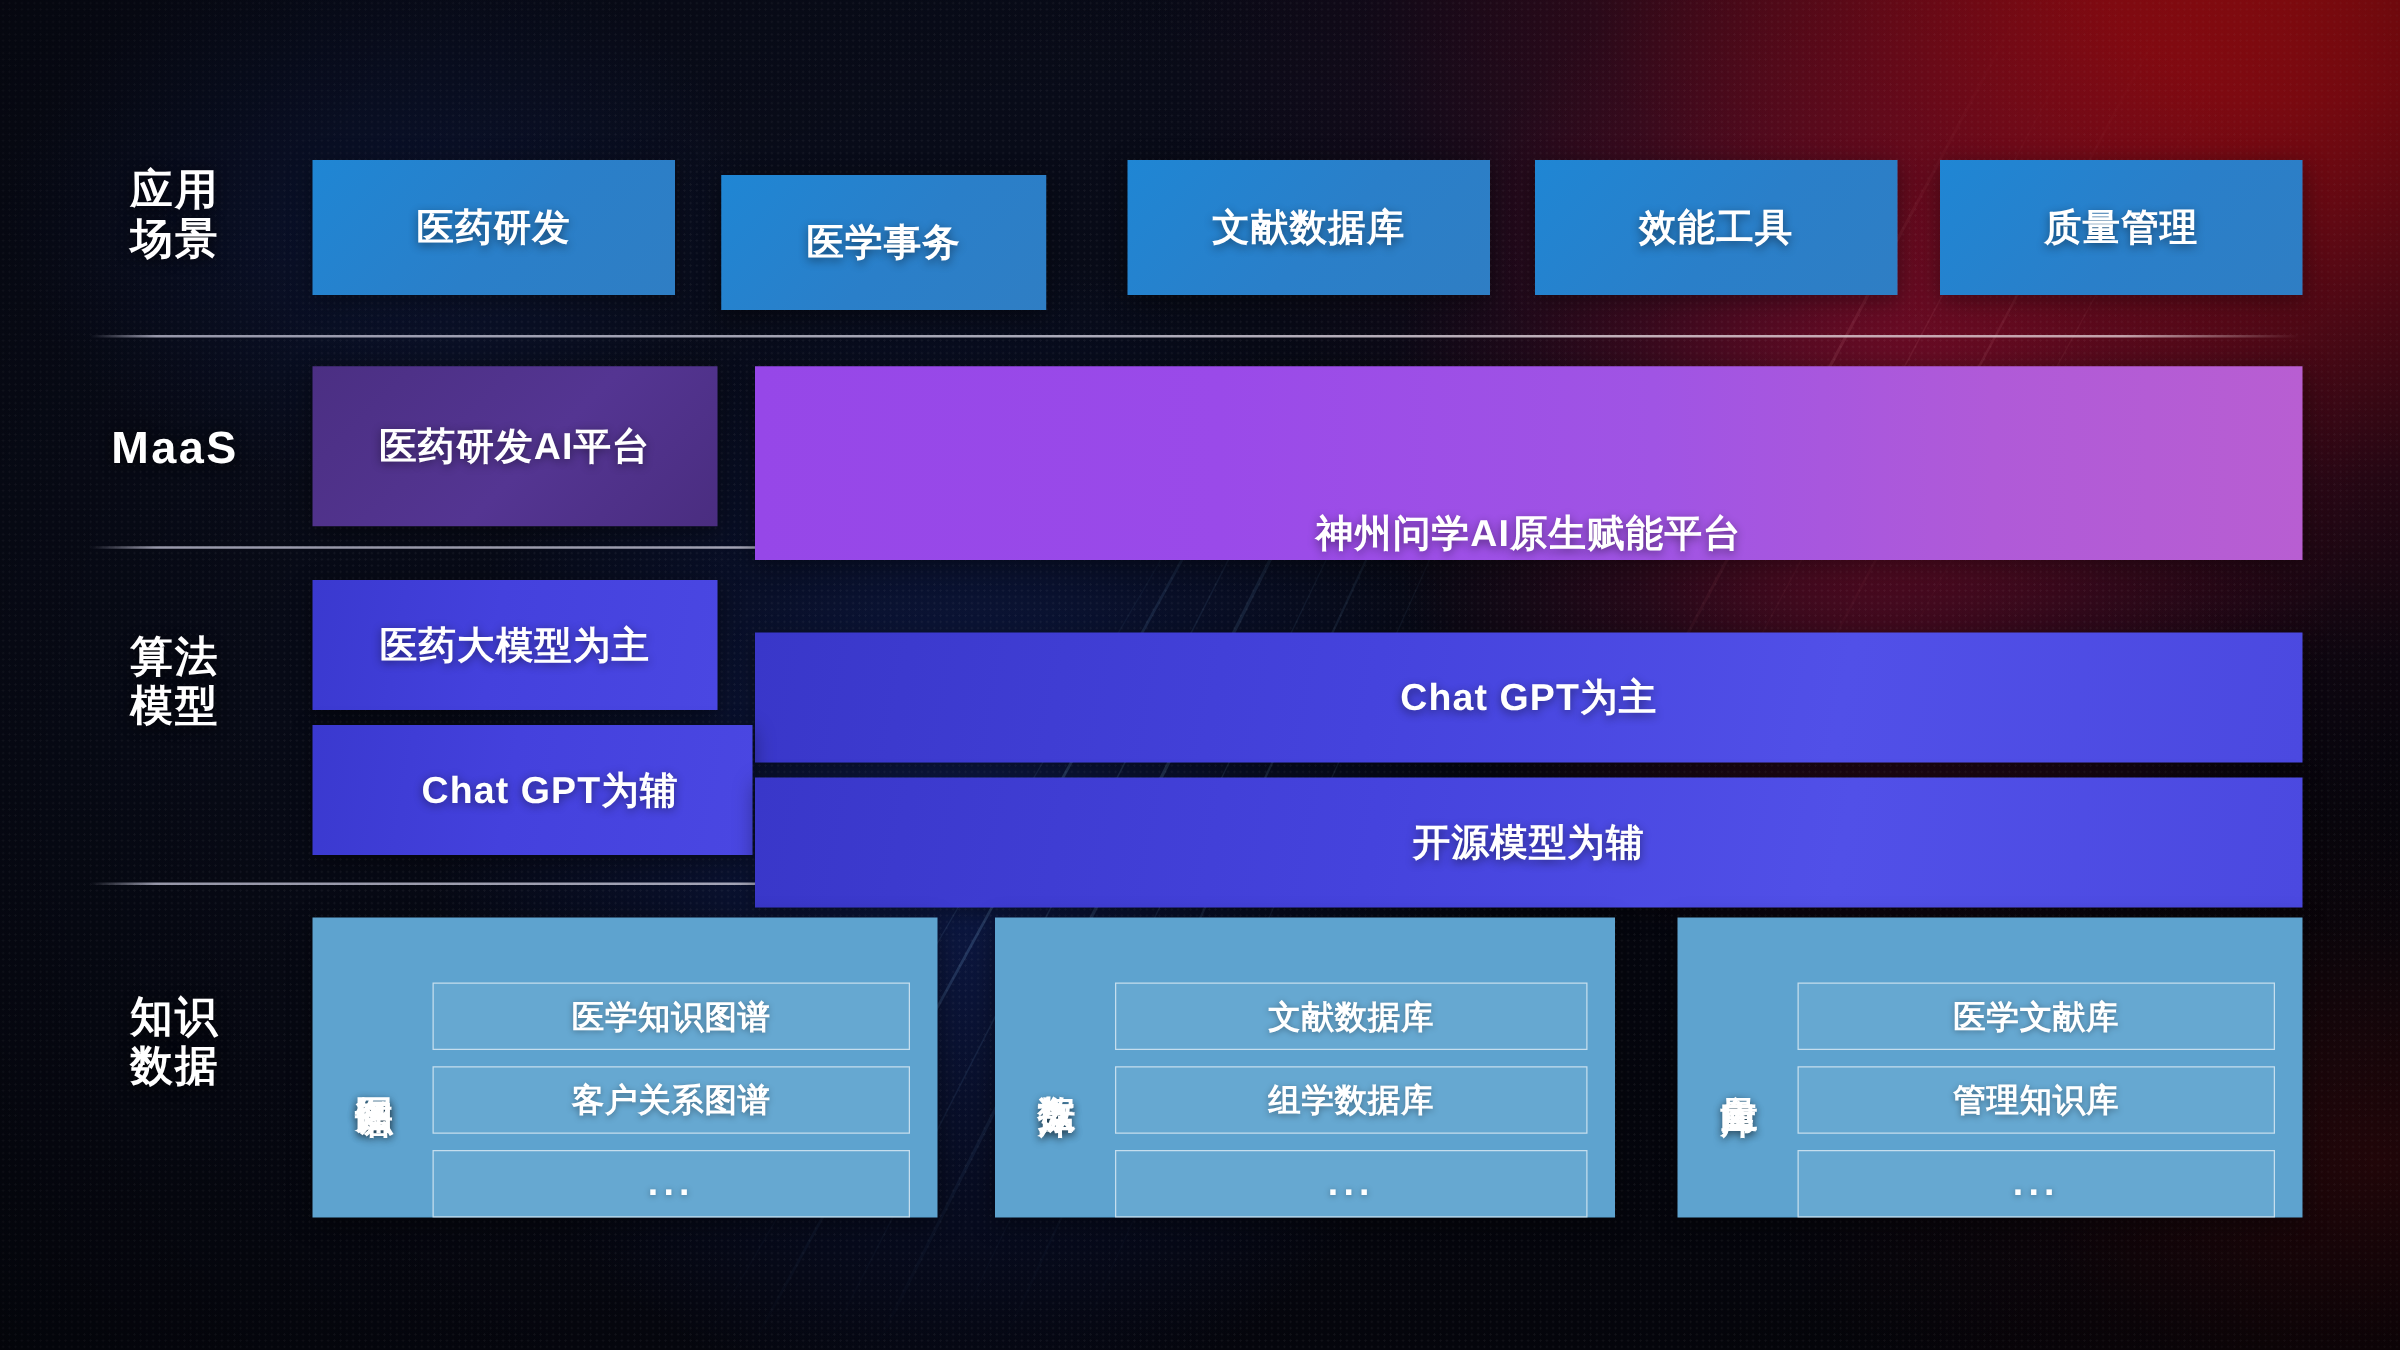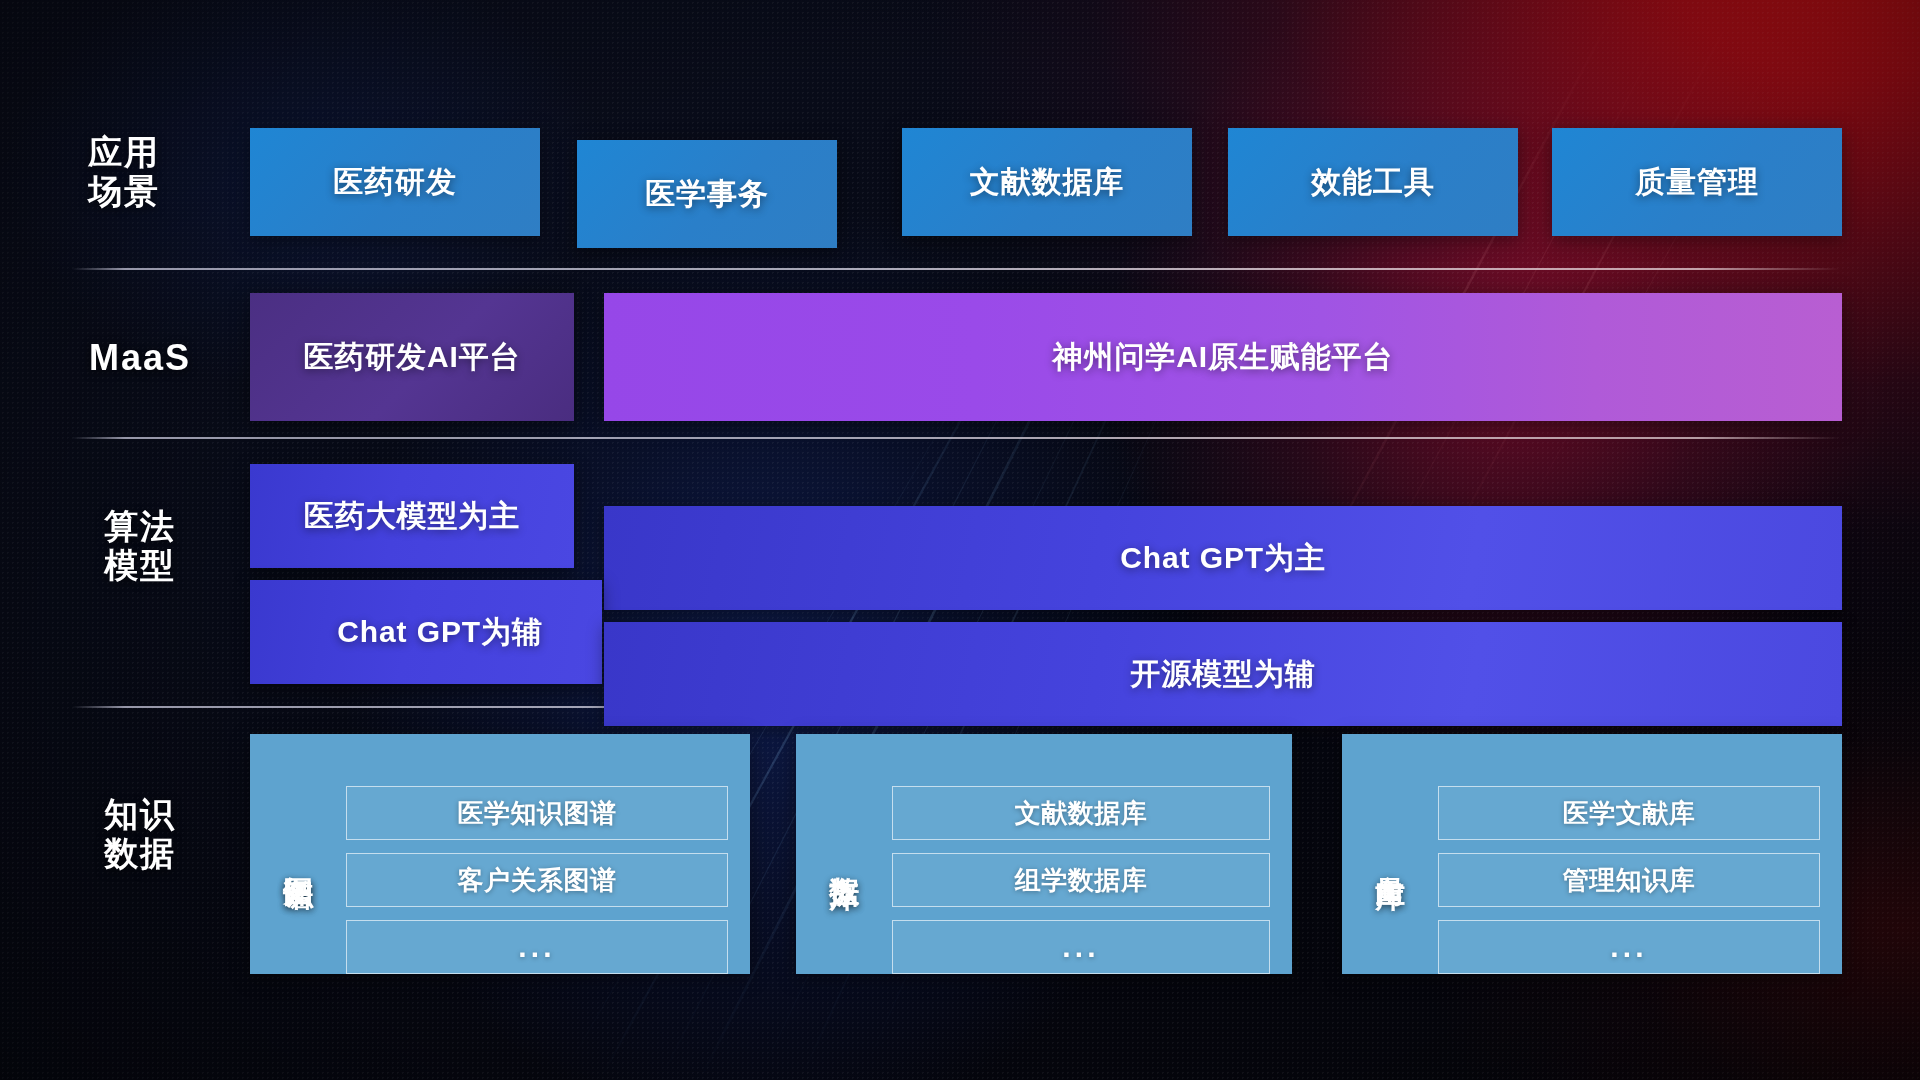--- a/index.html
+++ b/index.html
@@ -135,21 +135,21 @@
 
   <div class="dots"></div>
   <div class="vig"></div>
 
   <div id="content">
 
     <div class="sep" style="top:268px"></div>
     <div class="sep" style="top:437px"></div>
     <div class="sep" style="top:706px"></div>
 
-    <div class="row-label" style="left:64px;top:133px;width:120px;font-size:34px;">
+    <div class="row-label" style="left:80px;top:133px;width:120px;font-size:34px;">
       <span><div>应用</div><div>场景</div></span>
     </div>
 
     <div class="card app-card" style="left:250px;top:128px;width:290px;height:108px;">
       <span>医药研发</span>
     </div>
     <div class="card app-card" style="left:577px;top:128px;width:260px;height:108px;margin-top:12px;">
       <span>医学事务</span>
     </div>
     <div class="card app-card" style="left:902px;top:128px;width:290px;height:108px;">
@@ -162,21 +162,21 @@
       <span>质量管理</span>
     </div>
 
     <div class="row-label" style="left:80px;top:337px;width:120px;font-size:36px;">
       <span>MaaS</span>
     </div>
 
     <div class="card maas-left" style="left:250px;top:293px;width:324px;height:128px;">
       <span>医药研发AI平台</span>
     </div>
-    <div class="card maas-wide" style="left:604px;top:293px;width:1238px;height:128px;">
+    <div class="card maas-wide" style="left:604px;top:293px;width:1238px;height:155px;align-items:flex-end;">
       <span>神州问学AI原生赋能平台</span>
     </div>
 
     <div class="row-label" style="left:80px;top:507px;width:120px;font-size:34px;">
       <span><div>算法</div><div>模型</div></span>
     </div>
 
     <div class="card algo" style="left:250px;top:464px;width:324px;height:104px;">
       <span>医药大模型为主</span>
     </div>

